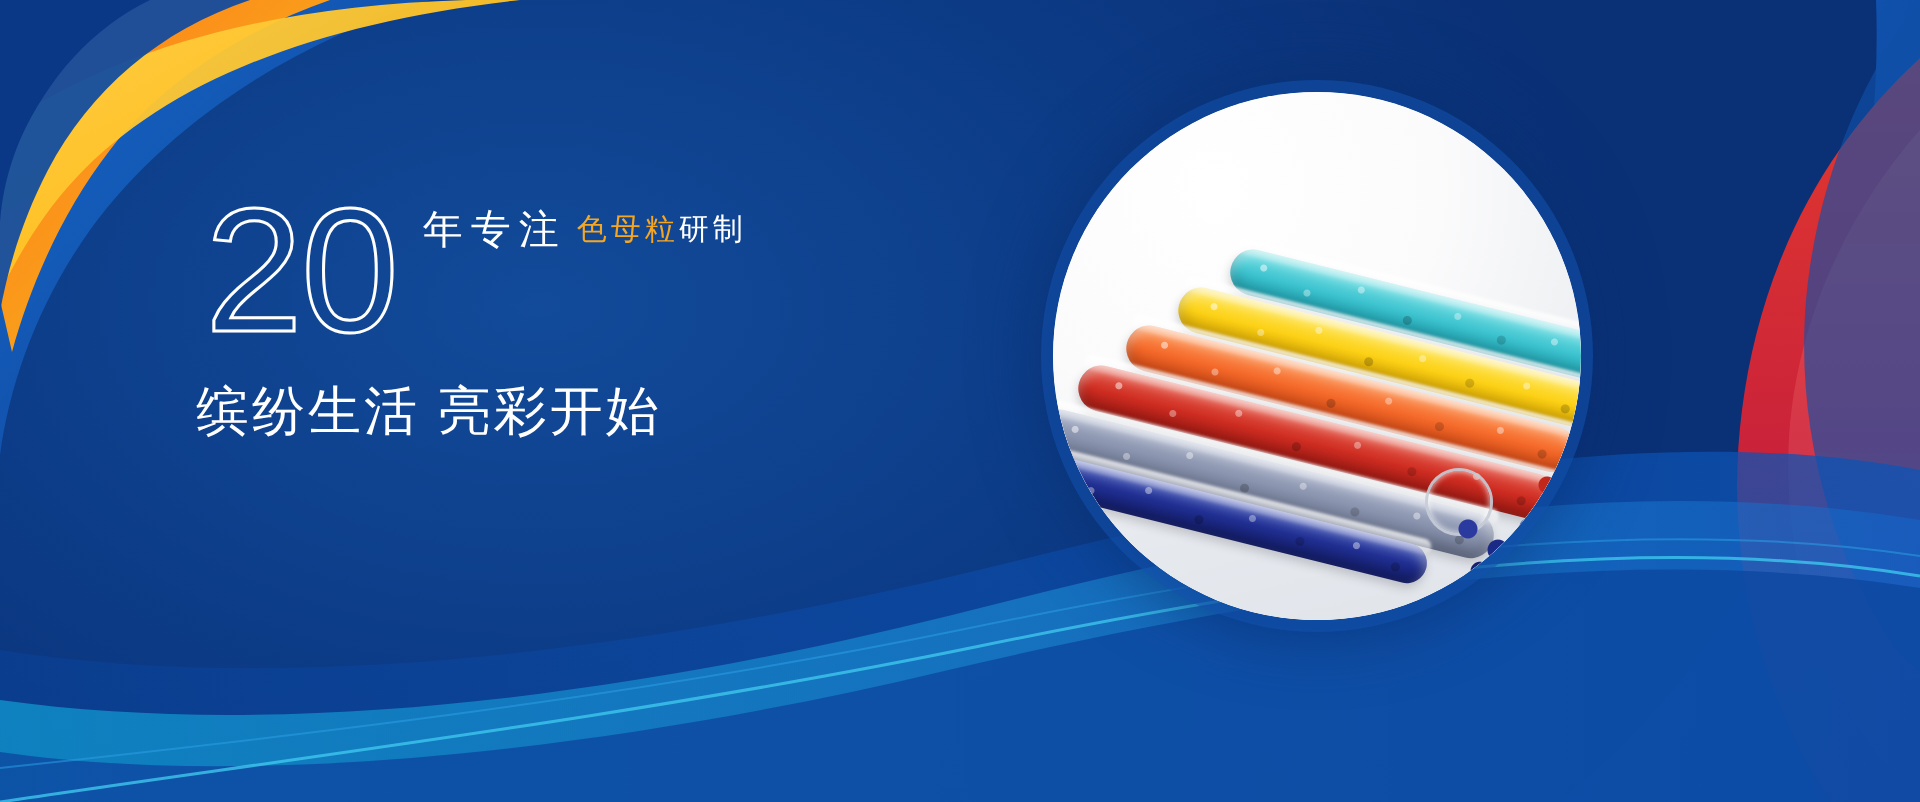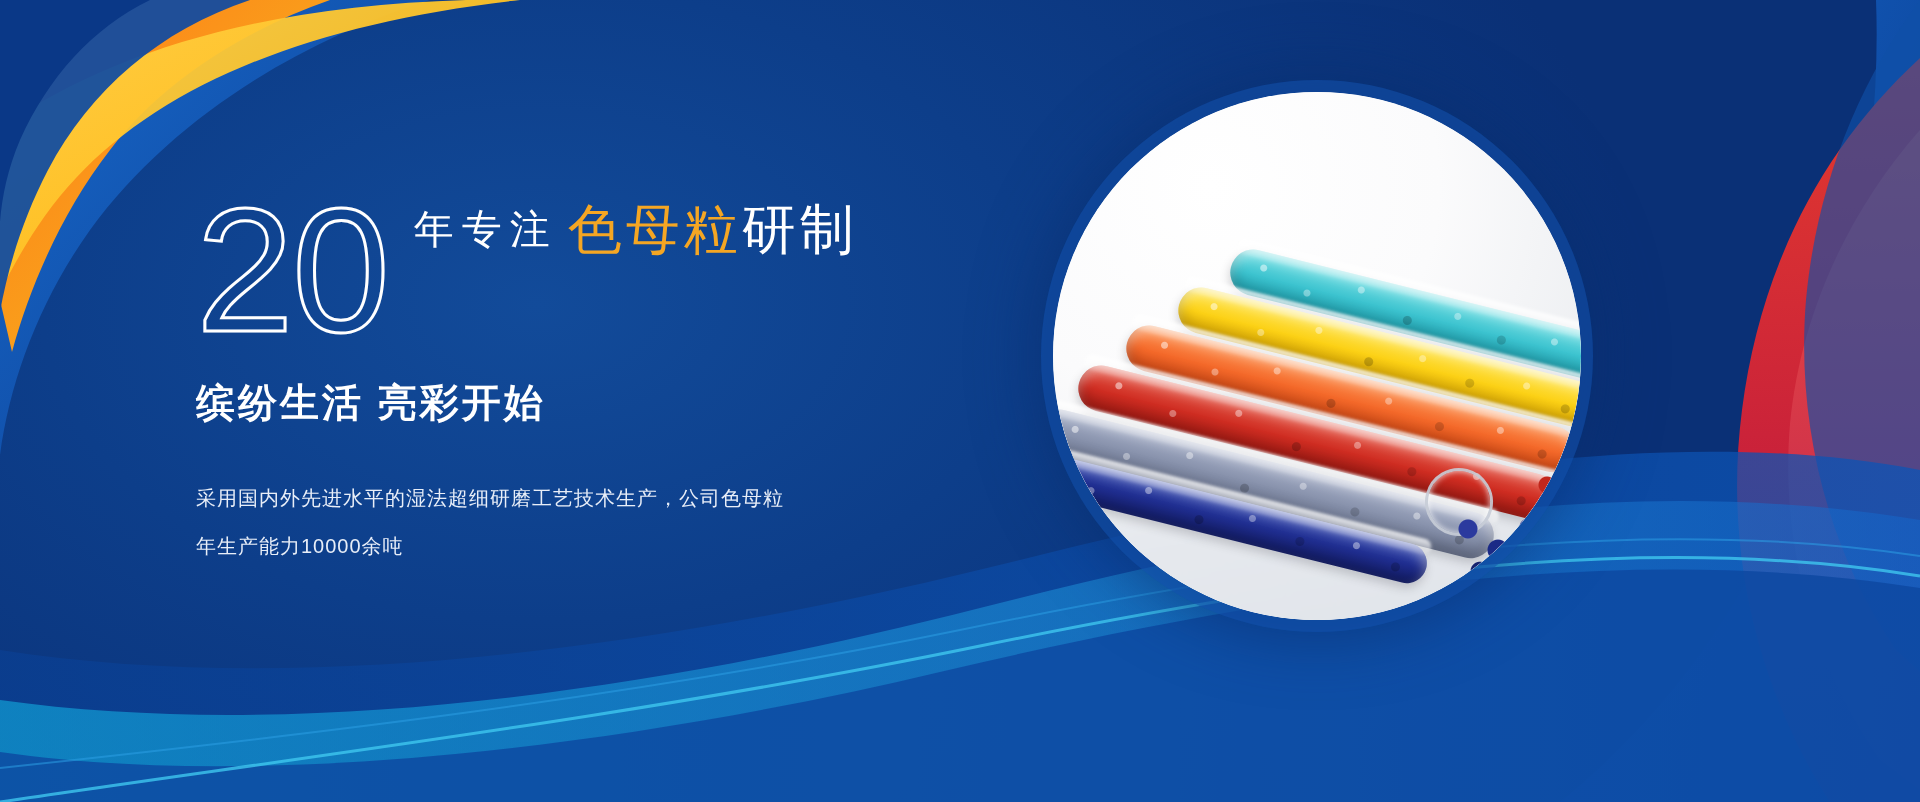--- a/index.html
+++ b/index.html
@@ -33,50 +33,51 @@
     font-size:176px;
     line-height:148px;
     font-weight:400;
     letter-spacing:-2px;
     color:transparent;
     -webkit-text-stroke:3px #ffffff;
     text-shadow:none;
     font-family:"Liberation Sans","DejaVu Sans",sans-serif;
     margin-right:26px;
     white-space:nowrap;
+    margin-left:9px;
   }
 
   .stack-right{
     padding-top:10px;
     display:flex;
     gap:10px;
   }
   .line-focus{
     font-size:40px;
     line-height:46px;
     color:#ffffff;
     letter-spacing:8px;
     font-weight:400;
     white-space:nowrap;
   }
   .line-product{
-    font-size:54px;
+    font-size:30px;
     line-height:46px;
     letter-spacing:4px;
     font-weight:400;
     white-space:nowrap;
   }
   .line-product .hl{color:#f5a623;}
   .line-product .pl{color:#ffffff;}
 
   .headline{
-    margin-top:22px;
-    font-size:39px;
+    margin-top:30px;
+    font-size:53px;
     line-height:70px;
-    font-weight:700;
+    font-weight:400;
     color:#ffffff;
     letter-spacing:3px;
     white-space:nowrap;
   }
 
   .desc{
     margin-top:36px;
     color:#e8eef8;
     font-size:20px;
     line-height:48px;
@@ -274,20 +275,16 @@
       <div class="stack-right">
         <div class="line-focus">年专注</div>
         <div class="line-product">
           <span class="hl">色母粒</span><span class="pl">研制</span>
         </div>
       </div>
     </div>
 
     <div class="headline">缤纷生活 亮彩开始</div>
 
-    <div class="desc">
-      <div>采用国内外先进水平的湿法超细研磨工艺技术生产，公司色母粒</div>
-      <div>年生产能力10000余吨</div>
-    </div>
 
   </div>
 
 </div>
 
 </body></html>

